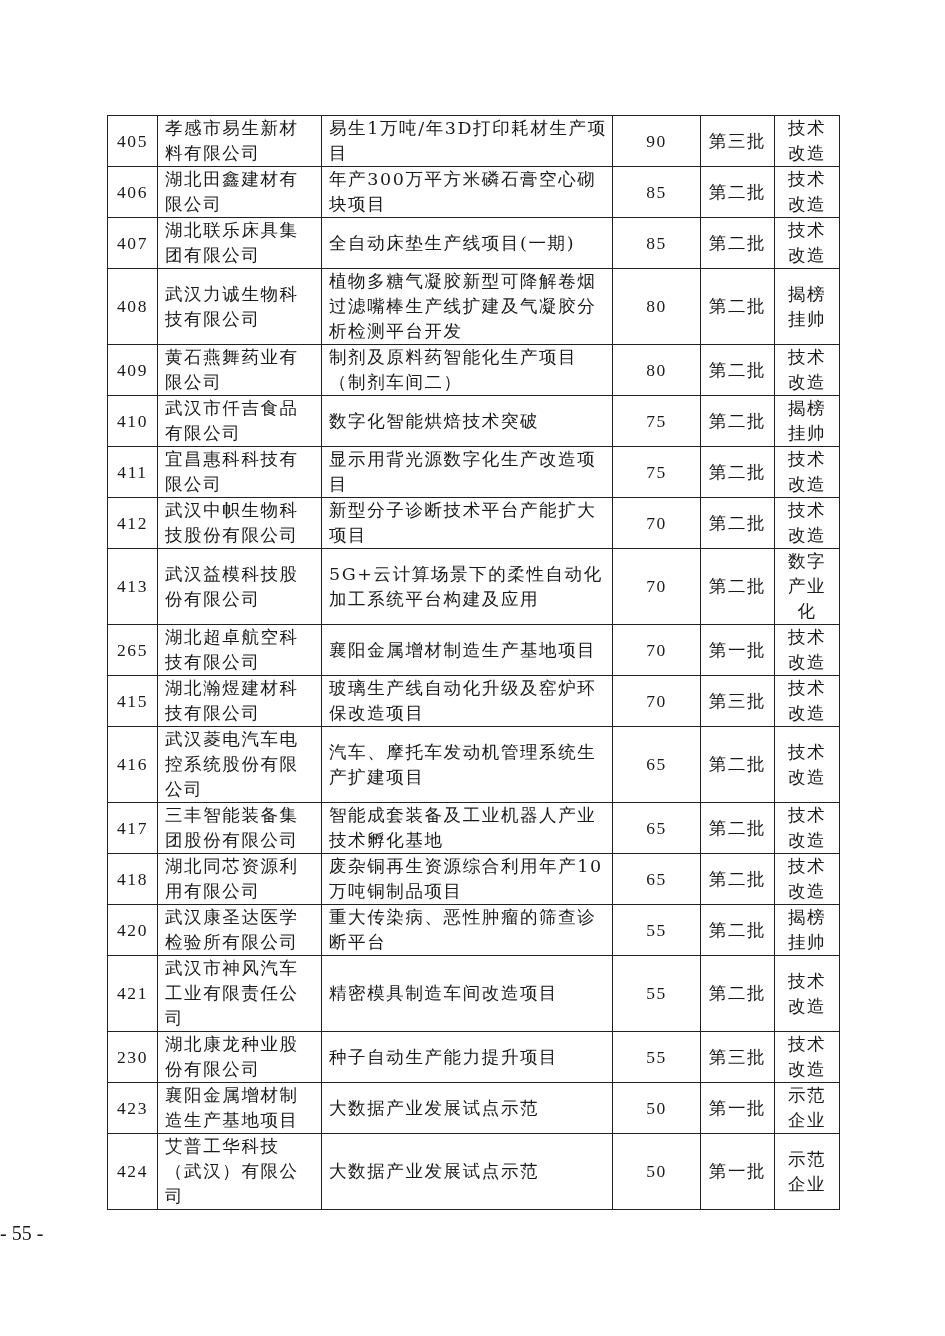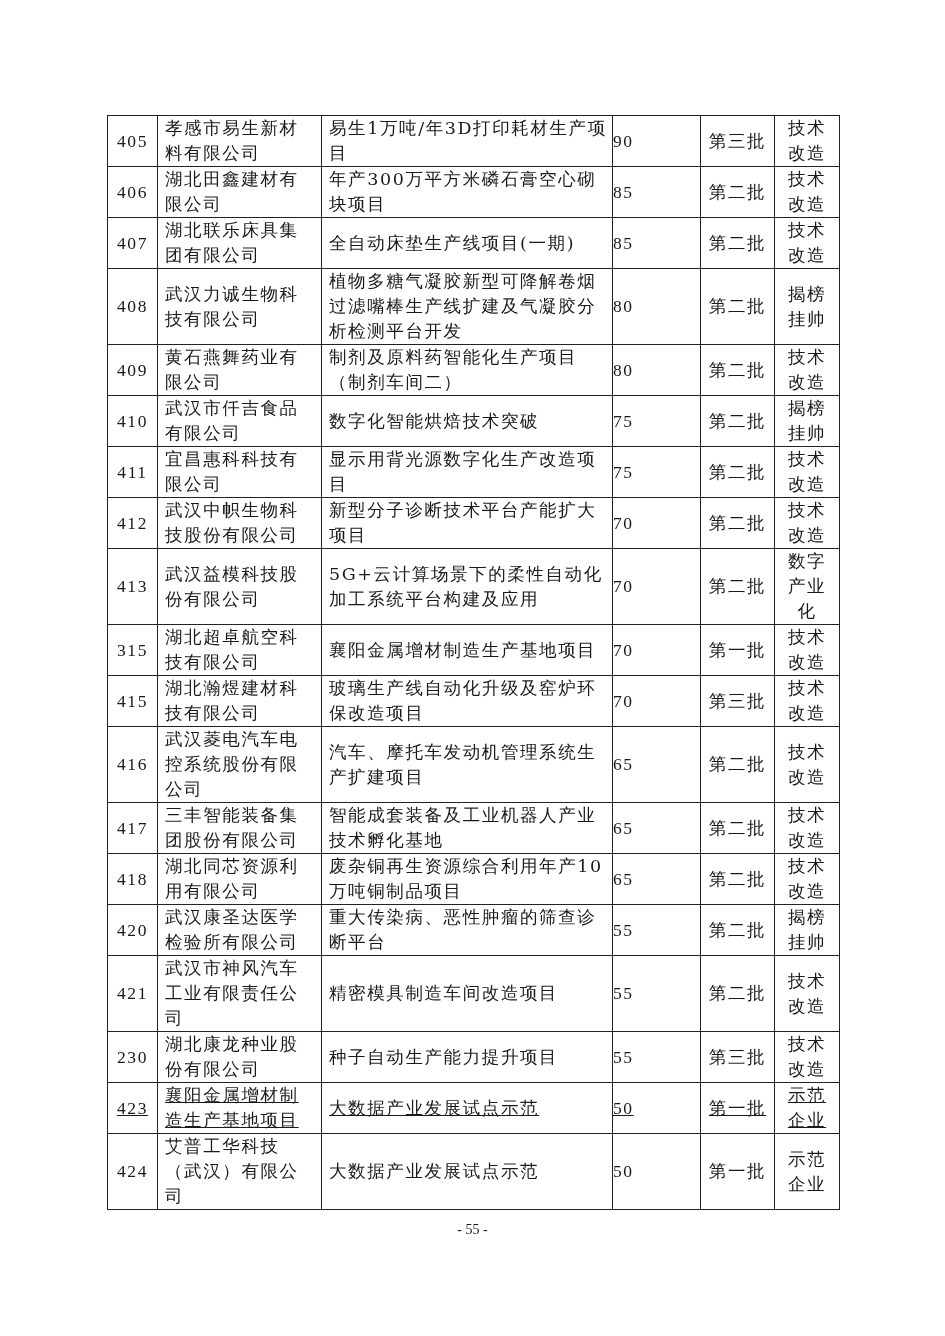--- a/index.html
+++ b/index.html
@@ -7,24 +7,24 @@
          font-family: "DejaVu Serif", "Liberation Serif", serif; color: #1a1a1a; }
   #page { position: absolute; left: 0; top: 0; width: 945px; height: 1336px; background: #fff; }
   table.list { position: absolute; left: 107px; top: 115px; border-collapse: collapse;
                table-layout: fixed; width: 732px; }
   table.list td { border: 1.3px solid #222; padding: 0; vertical-align: middle;
                   font-size: 17.5px; line-height: 25px; letter-spacing: 1.6px; }
   col.c-no { width: 50px; } col.c-co { width: 164px; } col.c-pr { width: 291px; }
   col.c-amt { width: 88px; } col.c-bat { width: 74px; } col.c-type { width: 65px; }
   td.no { text-align: center; font-family: "Liberation Serif", serif; font-size: 19px; letter-spacing: 0; }
   td.co, td.pr { text-align: left; padding-left: 7px !important; padding-right: 4px !important; word-break: break-all; }
-  td.amt { font-family: "Liberation Serif", serif; font-size: 19px; letter-spacing: 0; }
+  td.amt { text-align: center; font-family: "Liberation Serif", serif; font-size: 19px; letter-spacing: 0; }
   td.bat, td.type { text-align: center; padding: 0 6px !important; word-break: break-all; }
-  .footer { position: absolute; left: 0; width: 945px; top: 1222px; text-align: center;
-            font-family: "Liberation Serif", serif; font-size: 14px; }
+  .footer { position: absolute; left: 0; width: 945px; top: 1222px; 
+            font-family: "Liberation Serif", serif; font-size: 20px; }
 </style>
 </head>
 <body>
 
 <div id="page">
   <table class="list">
     <colgroup>
       <col class="c-no">
         <col class="c-co">
         <col class="c-pr">
@@ -99,21 +99,21 @@
         </tr>
         <tr style="height: 75px;">
           <td class="no">413</td>
           <td class="co">武汉益模科技股份有限公司</td>
           <td class="pr">5G+云计算场景下的柔性自动化加工系统平台构建及应用</td>
           <td class="amt">70</td>
           <td class="bat">第二批</td>
           <td class="type">数字产业化</td>
         </tr>
         <tr style="height: 50px;">
-          <td class="no">315</td>
+          <td class="no">265</td>
           <td class="co">湖北超卓航空科技有限公司</td>
           <td class="pr">襄阳金属增材制造生产基地项目</td>
           <td class="amt">70</td>
           <td class="bat">第一批</td>
           <td class="type">技术改造</td>
         </tr>
         <tr style="height: 50px;">
           <td class="no">415</td>
           <td class="co">湖北瀚煜建材科技有限公司</td>
           <td class="pr">玻璃生产线自动化升级及窑炉环保改造项目</td>
@@ -162,21 +162,21 @@
           <td class="type">技术改造</td>
         </tr>
         <tr style="height: 50px;">
           <td class="no">230</td>
           <td class="co">湖北康龙种业股份有限公司</td>
           <td class="pr">种子自动生产能力提升项目</td>
           <td class="amt">55</td>
           <td class="bat">第三批</td>
           <td class="type">技术改造</td>
         </tr>
-        <tr style="height: 50px; text-decoration: underline;">
+        <tr style="height: 50px;">
           <td class="no">423</td>
           <td class="co">襄阳金属增材制造生产基地项目</td>
           <td class="pr">大数据产业发展试点示范</td>
           <td class="amt">50</td>
           <td class="bat">第一批</td>
           <td class="type">示范企业</td>
         </tr>
         <tr style="height: 50px;">
           <td class="no">424</td>
           <td class="co">艾普工华科技（武汉）有限公司</td>

